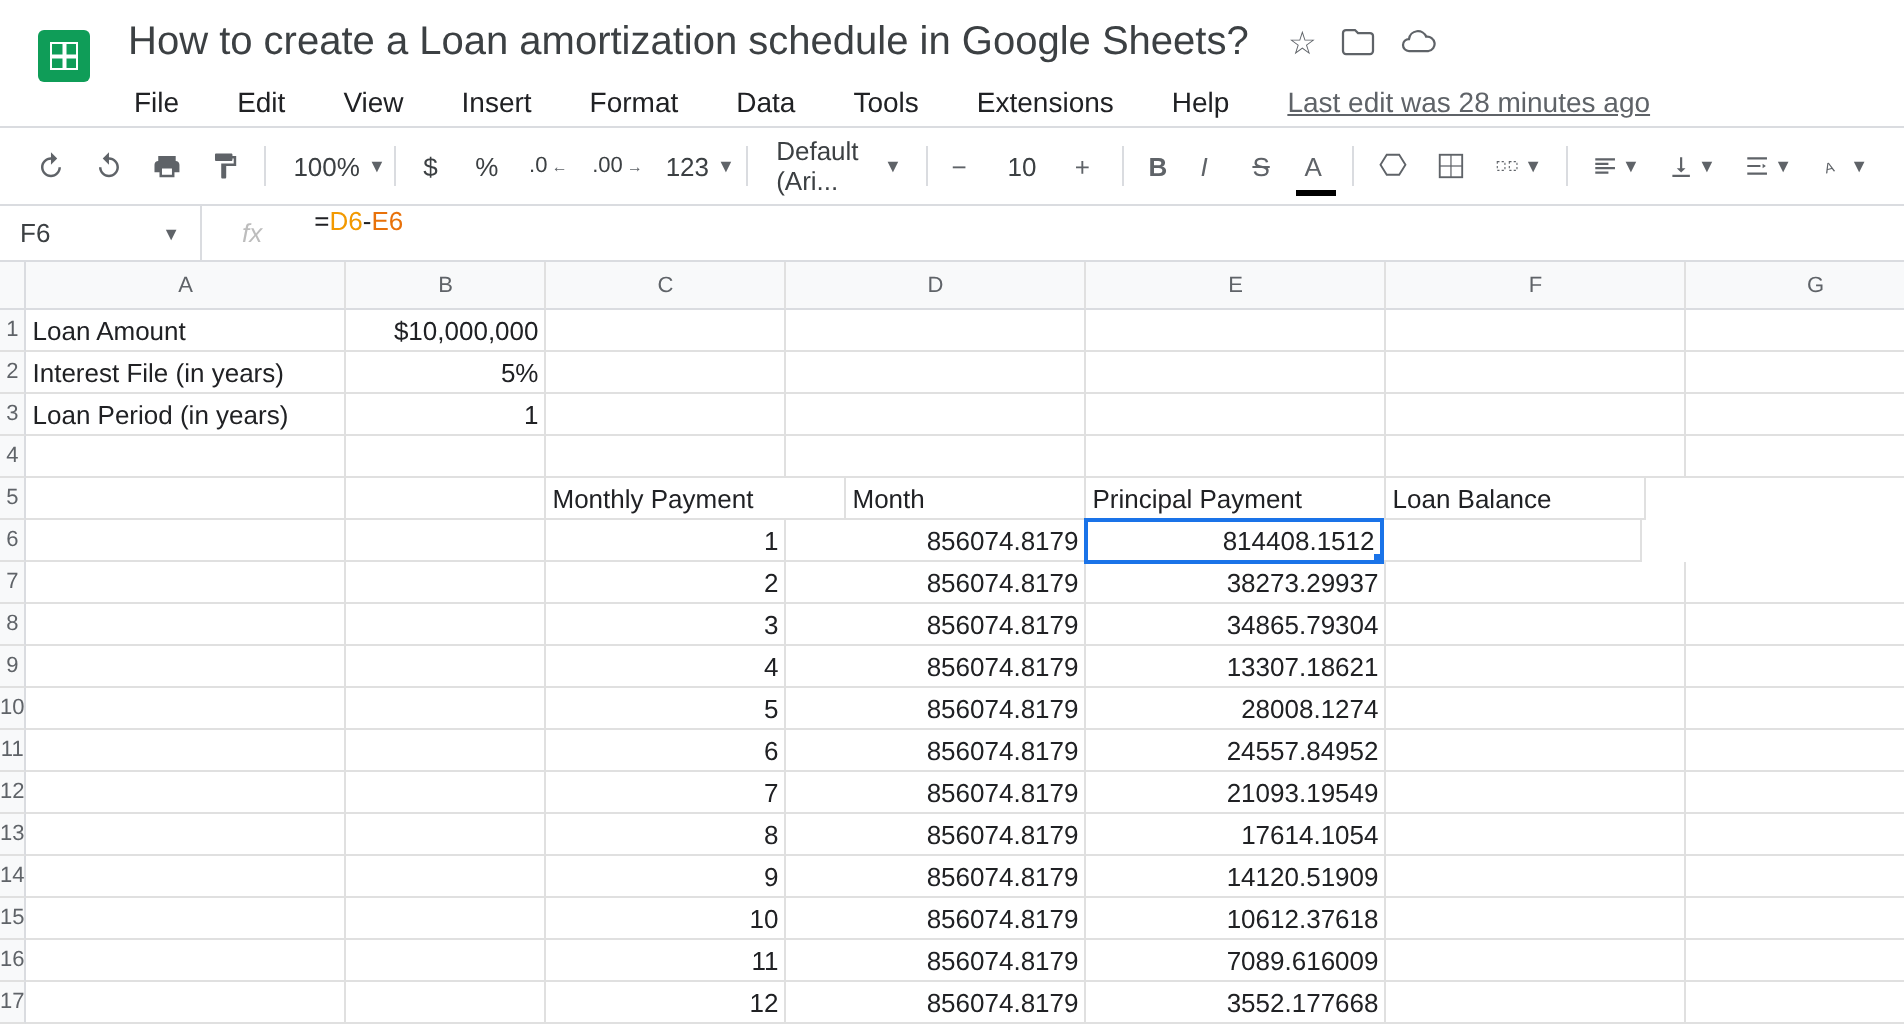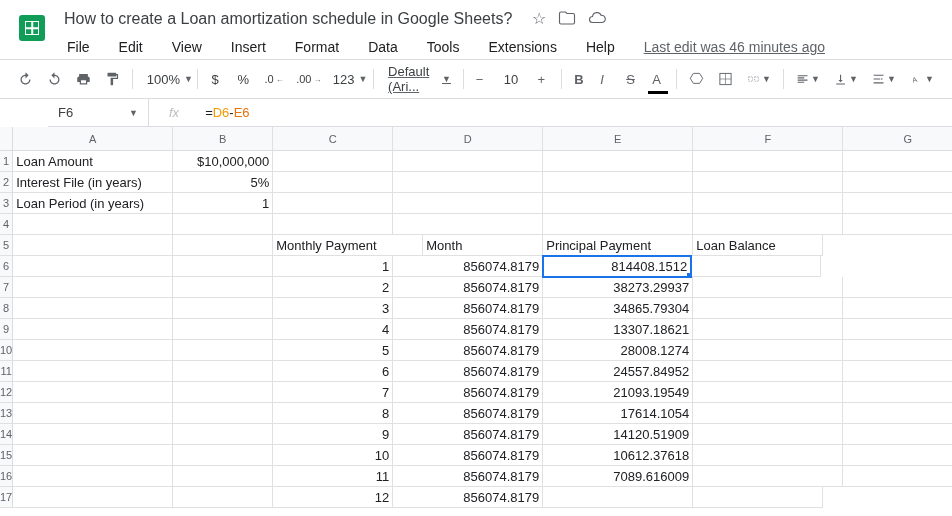--- a/index.html
+++ b/index.html
@@ -5,37 +5,37 @@
 * { margin:0; padding:0; box-sizing:border-box; font-family:Arial,sans-serif; }
 body { background:#fff; font-size:13px; color:#3c4043; width:952px; height:516px; overflow:hidden; }
 .header { display:flex; align-items:flex-start; padding:8px 12px 0; }
 .logo { width:40px; height:40px; display:flex; align-items:center; justify-content:center; margin-right:8px; }
 .logo-box { width:26px; height:26px; background:#0f9d58; border-radius:3px; display:flex; align-items:center; justify-content:center; }
 .logo-grid { width:14px; height:14px; border:1.5px solid #fff; position:relative; }
 .logo-grid:before,.logo-grid:after { content:''; position:absolute; background:#fff; }
 .logo-grid:before { left:50%; top:0; bottom:0; width:1.5px; transform:translateX(-50%); }
 .logo-grid:after { top:50%; left:0; right:0; height:1.5px; transform:translateY(-50%); }
 .title-area { flex:1; }
-.doc-title { font-size:16px; color:#3c4043; padding:2px 4px; display:inline-block;text-align:right; }
+.doc-title { font-size:20px; color:#3c4043; padding:2px 4px; display:inline-block;text-align:right; }
 .title-icons { display:inline-flex; gap:12px; margin-left:12px; color:#5f6368; }
 .title-icons span { cursor:pointer; font-size:16px; }
 .menu-bar { display:flex; gap:15px; margin-top:4px; font-size:14px; color:#202124; }
 .menu-bar span { padding:4px 7px; cursor:pointer; border-radius:4px; }
 .last-edit { color:#5f6368; text-decoration:underline; padding:4px 8px; cursor:pointer; }
 .toolbar { border-top:1px solid #dadce0; border-bottom:1px solid #dadce0; padding:4px 12px; display:flex; align-items:center; gap:2px; height:40px; }
 .tb-btn { padding:4px 6px; cursor:pointer; border-radius:2px; color:#5f6368; display:flex; align-items:center; justify-content:flex-start; min-width:24px; height:26px; }
 .tb-sep { width:1px; height:20px; background:#dadce0; margin:0 4px; }
 .tb-text { font-size:13px; color:#3c4043; padding:0 2px; }
 .tb-drop { font-size:9px; color:#5f6368; margin-left:2px; }
 .zoom { display:flex; align-items:center; padding:0 6px; }
-.font-fam { width:90px; padding:0 6px; display:flex; align-items:center; justify-content:center;text-decoration:underline; }
+.font-fam { width:90px; padding:0 6px; display:flex; align-items:center; justify-content:center; }
 .font-size { width:38px; text-align:center; }
 .underline-a { position:relative; }
 .underline-a:after { content:''; position:absolute; bottom:-2px; left:2px; right:2px; height:3px; background:#000; }
-.fml-bar { display:flex; align-items:center; border-bottom:1px solid #dadce0; height:28px;margin-left:48px; }
+.fml-bar { display:flex; border-bottom:1px solid #dadce0; height:28px; }
 .name-box { width:100px; padding:0 10px; font-size:13px; color:#3c4043; display:flex; align-items:center; }
 .name-box .tb-drop { margin-left:auto; }
 .fx { padding:0 20px; color:#bdbdbd; font-style:italic; border-left:1px solid #dadce0; height:100%; display:flex; align-items:center; }
 .formula { padding:0 6px; font-size:13px; font-family:monospace; }
 .formula .eq { color:#202124; }
 .formula .ref1 { color:#f29900; }
 .formula .op { color:#202124; }
 .formula .ref2 { color:#e8710a; }
 .grid { display:flex; }
 .row-hdrs { width:40px; background:#f8f9fa; }
@@ -77,21 +77,21 @@
     <div class="menu-bar">
       <span>File</span>
       <span>Edit</span>
       <span>View</span>
       <span>Insert</span>
       <span>Format</span>
       <span>Data</span>
       <span>Tools</span>
       <span>Extensions</span>
       <span>Help</span>
-      <span class="last-edit">Last edit was 46 minutes ago</span>
+      <span class="last-edit">Last edit was 28 minutes ago</span>
     </div>
   </div>
 </div>
 
 <div class="toolbar">
   <div class="tb-btn">
       <svg viewBox="0 0 24 24">
         <path d="M12 5V1L7 6l5 5V7c3.3 0 6 2.7 6 6s-2.7 6-6 6-6-2.7-6-6H4c0 4.4 3.6 8 8 8s8-3.6 8-8-3.6-8-8-8z" transform="scale(-1,1) translate(-24,0)"></path>
       </svg>
     </div>
@@ -391,18 +391,19 @@
           <div class="cell cD r">856074.8179</div>
           <div class="cell cE r">7089.616009</div>
           <div class="cell cF"></div>
           <div class="cell cG"></div>
         </div>
         <div class="data-row">
           <div class="cell cA"></div>
           <div class="cell cB r"></div>
           <div class="cell cC r">12</div>
           <div class="cell cD r">856074.8179</div>
+          <div class="cell cE r">3552.177668</div>
           <div class="cell cF"></div>
           <div class="cell cG"></div>
         </div>
       </div>
   </div>
 </div>
 
 </body></html>

